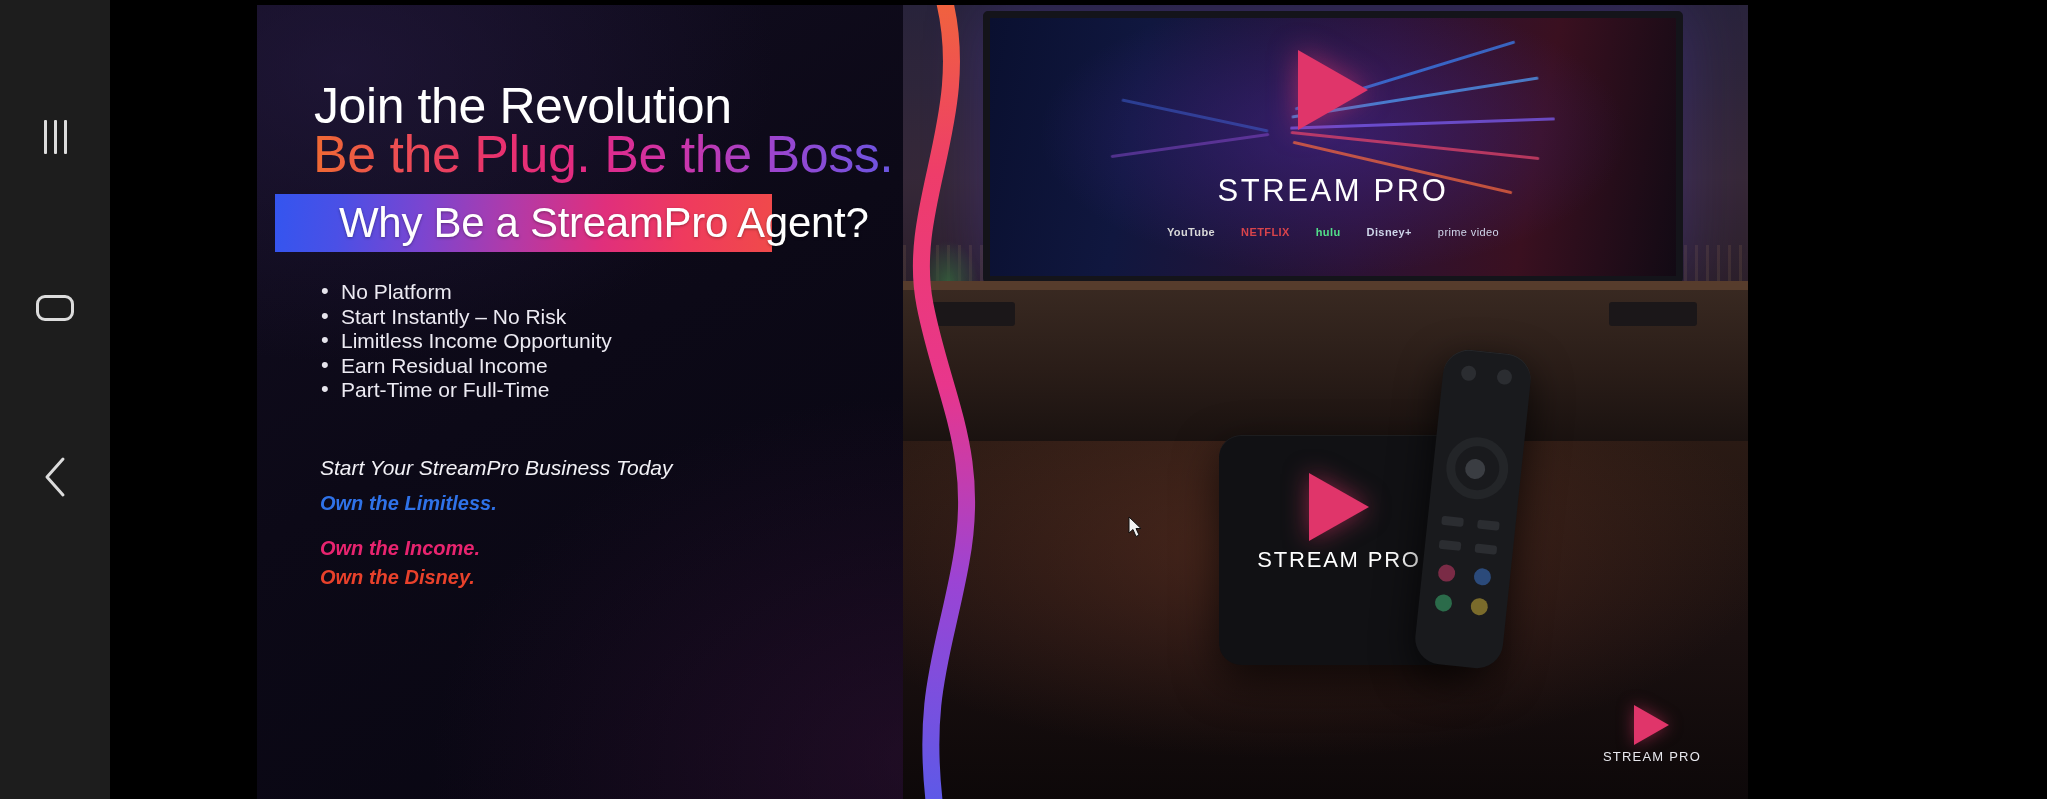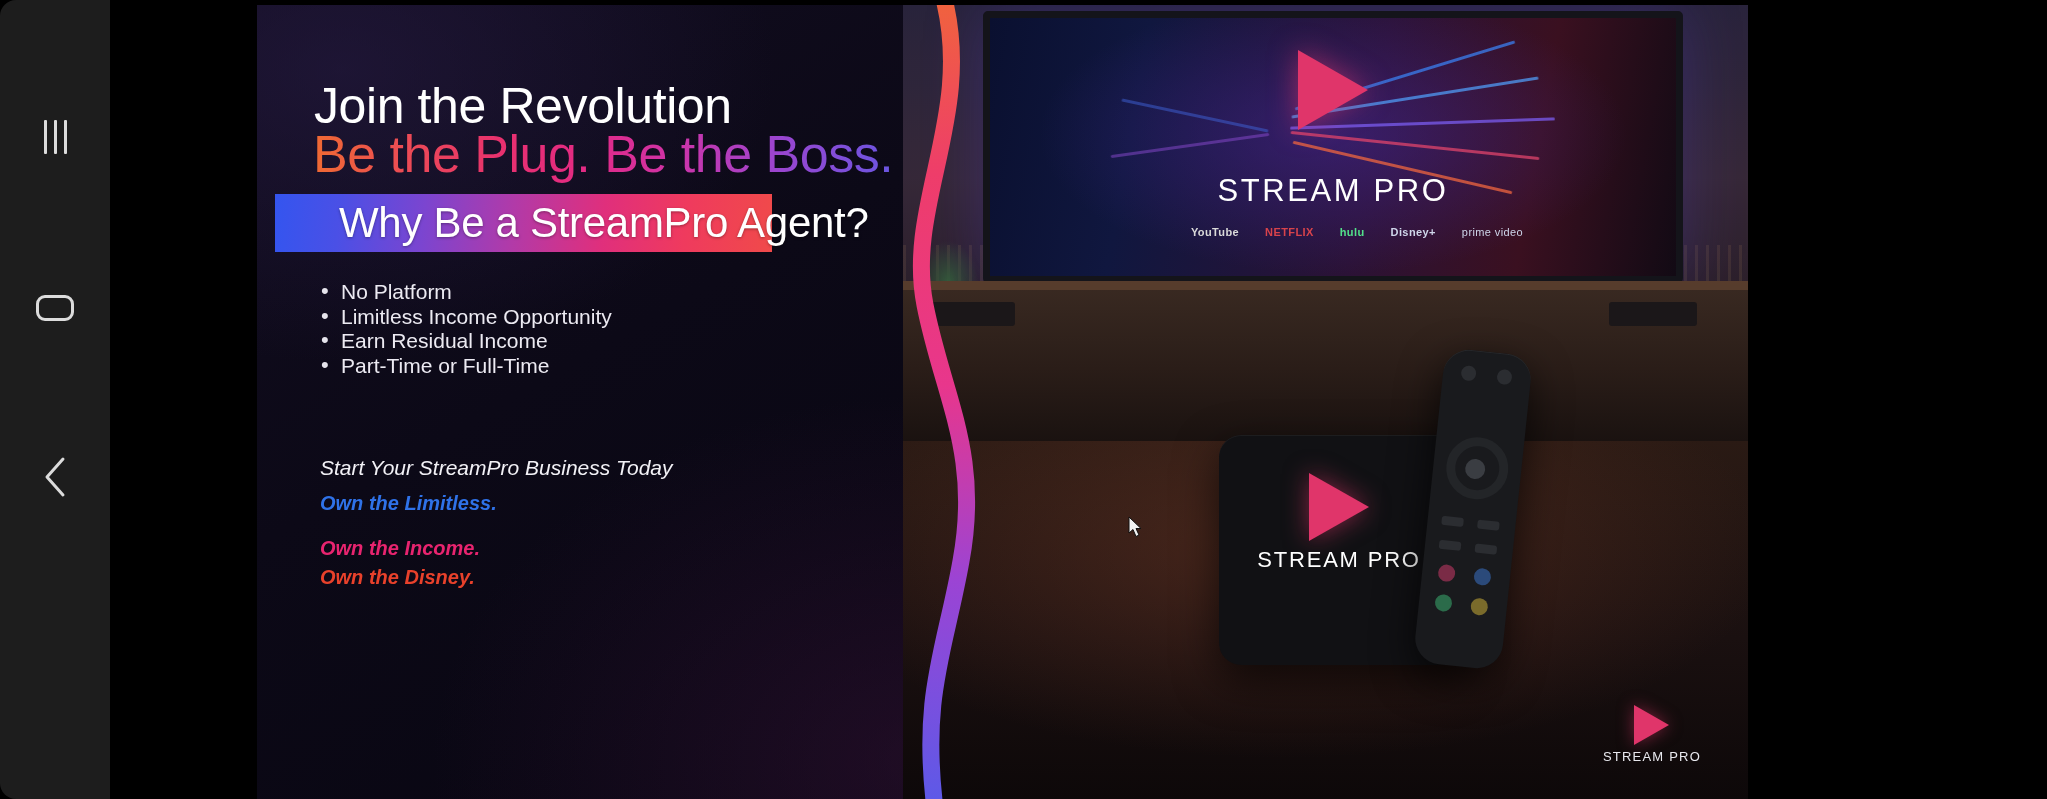--- a/index.html
+++ b/index.html
@@ -1,17 +1,17 @@
 <!DOCTYPE html>
 <html><head>
 <meta charset="utf-8">
 <style>
   html,body{margin:0;padding:0;background:#000;}
   body{width:2047px;height:799px;overflow:hidden;font-family:"Liberation Sans",sans-serif;}
-  .screen{position:relative;width:2047px;height:799px;background:#000;overflow:hidden;border-radius:16px;}
+  .screen{position:relative;width:2047px;height:799px;background:#000;overflow:hidden;}
 
   
   .navbar{position:absolute;left:0;top:0;width:110px;height:799px;background:#1d1d1d;z-index:40;}
   .nav-btn{position:absolute;left:0;width:110px;height:70px;display:flex;align-items:center;justify-content:center;}
   .nav-recents{top:102px;}
   .nav-home{top:273px;}
   .nav-back{top:444px;}
   .ico-recents{display:flex;gap:7px;align-items:center;}
   .ico-recents i{display:block;width:3px;height:34px;background:#dcdcdc;border-radius:1px;}
   .ico-home{width:38px;height:26px;border:3px solid #dcdcdc;border-radius:9px;box-sizing:border-box;}
@@ -78,21 +78,21 @@
     box-shadow:0 0 60px rgba(80,60,200,.30);}
   .tv-bg{position:absolute;inset:0;
     background:
       radial-gradient(ellipse 420px 200px at 50% 45%, rgba(70,40,150,.55), rgba(0,0,0,0) 70%),
       linear-gradient(100deg,#0a1030 0%,#10173f 22%,#2b1236 55%,#3a1020 78%,#120a14 100%);}
   .ray{position:absolute;height:3px;border-radius:2px;opacity:.75;filter:blur(.4px);}
   .tv-logo{position:absolute;left:50%;top:32px;transform:translateX(-50%);}
   .play-tri{width:0;height:0;border-top:40px solid transparent;border-bottom:40px solid transparent;border-left:70px solid #e0356a;
     filter:drop-shadow(0 0 14px rgba(224,53,106,.6));}
   .tv-title{position:absolute;left:50%;top:155px;transform:translateX(-50%);color:#fff;font-size:31px;letter-spacing:2.6px;font-weight:400;white-space:nowrap;}
-  .logo-row{position:absolute;left:50%;top:208px;transform:translateX(-50%);display:flex;gap:26px;align-items:flex-end;margin-left:24px;}
+  .logo-row{position:absolute;left:50%;top:208px;transform:translateX(-50%);display:flex;gap:26px;align-items:flex-end;}
   .logo-row span{font-size:11px;letter-spacing:.4px;white-space:nowrap;}
   .l-youtube{color:#d9d9d9;font-weight:bold;}
   .l-netflix{color:#d8434b;font-weight:bold;letter-spacing:1px;}
   .l-hulu{color:#52e08a;font-weight:bold;font-size:15px;}
   .l-disney{color:#cfd6ea;font-weight:bold;}
   .l-prime{color:#cfd6ea;}
 
   
   .console{position:absolute;left:0;top:276px;width:845px;height:160px;
     background:linear-gradient(180deg,#3a2a22 0%,#2a1d18 55%,#1a1210 100%);}
@@ -162,20 +162,21 @@
     <div class="left-panel">
       <div class="headline">Join the Revolution</div>
       <div class="tagline">Be the Plug. Be the Boss.</div>
 
       <div class="banner">
         <span class="banner-text">Why Be a StreamPro Agent?</span>
       </div>
 
       <ul class="bullets">
         <li>No Platform</li>
+        <li>Start Instantly – No Risk</li>
         <li>Limitless Income Opportunity</li>
         <li>Earn Residual Income</li>
         <li>Part-Time or Full-Time</li>
       </ul>
 
       <div class="cta">
         <div class="cta-lead">Start Your StreamPro Business Today</div>
         <div class="cta-l1">Own the Limitless.</div>
         <div class="cta-l2">Own the Income.</div>
         <div class="cta-l3">Own the Disney.</div>

